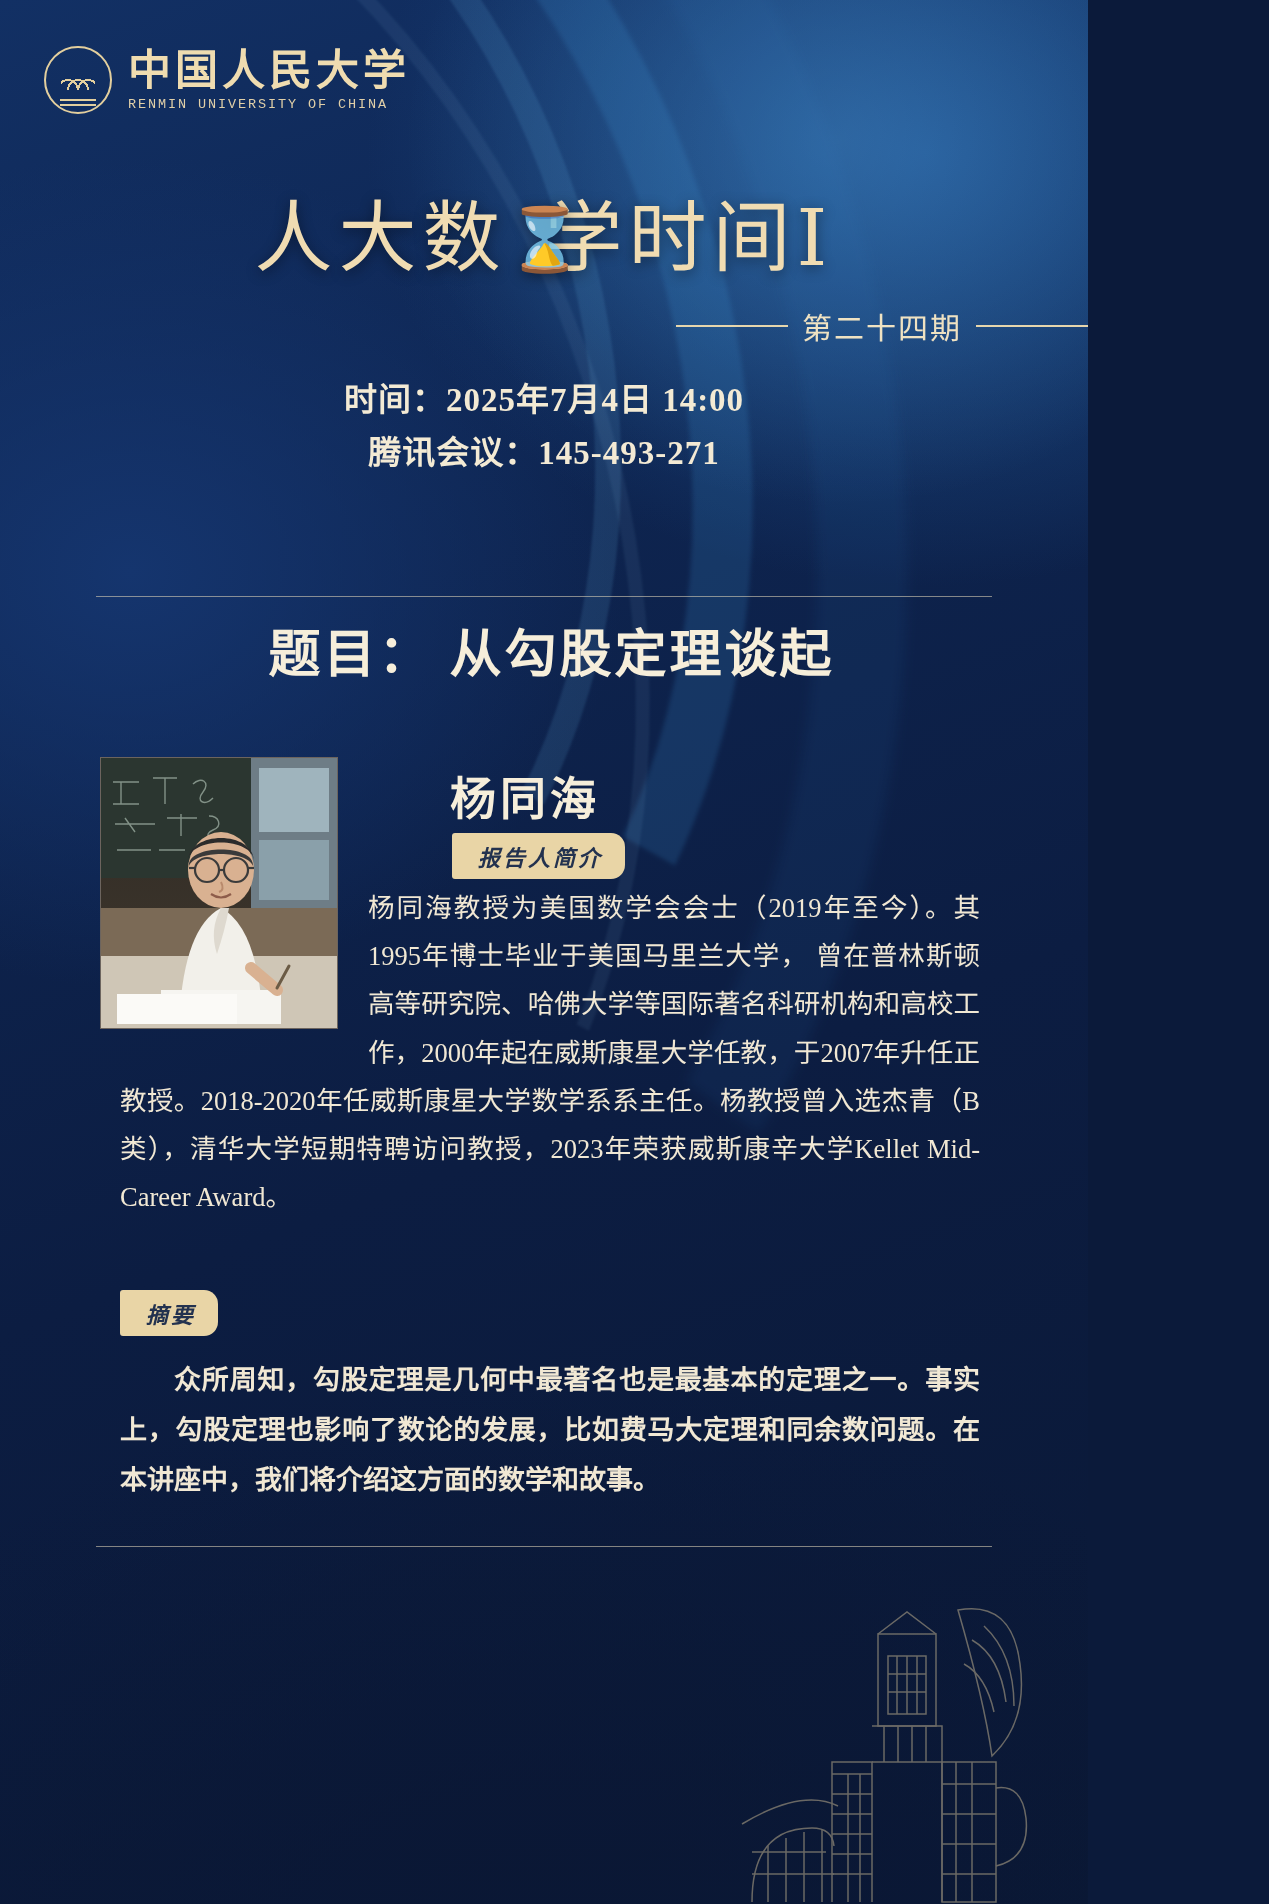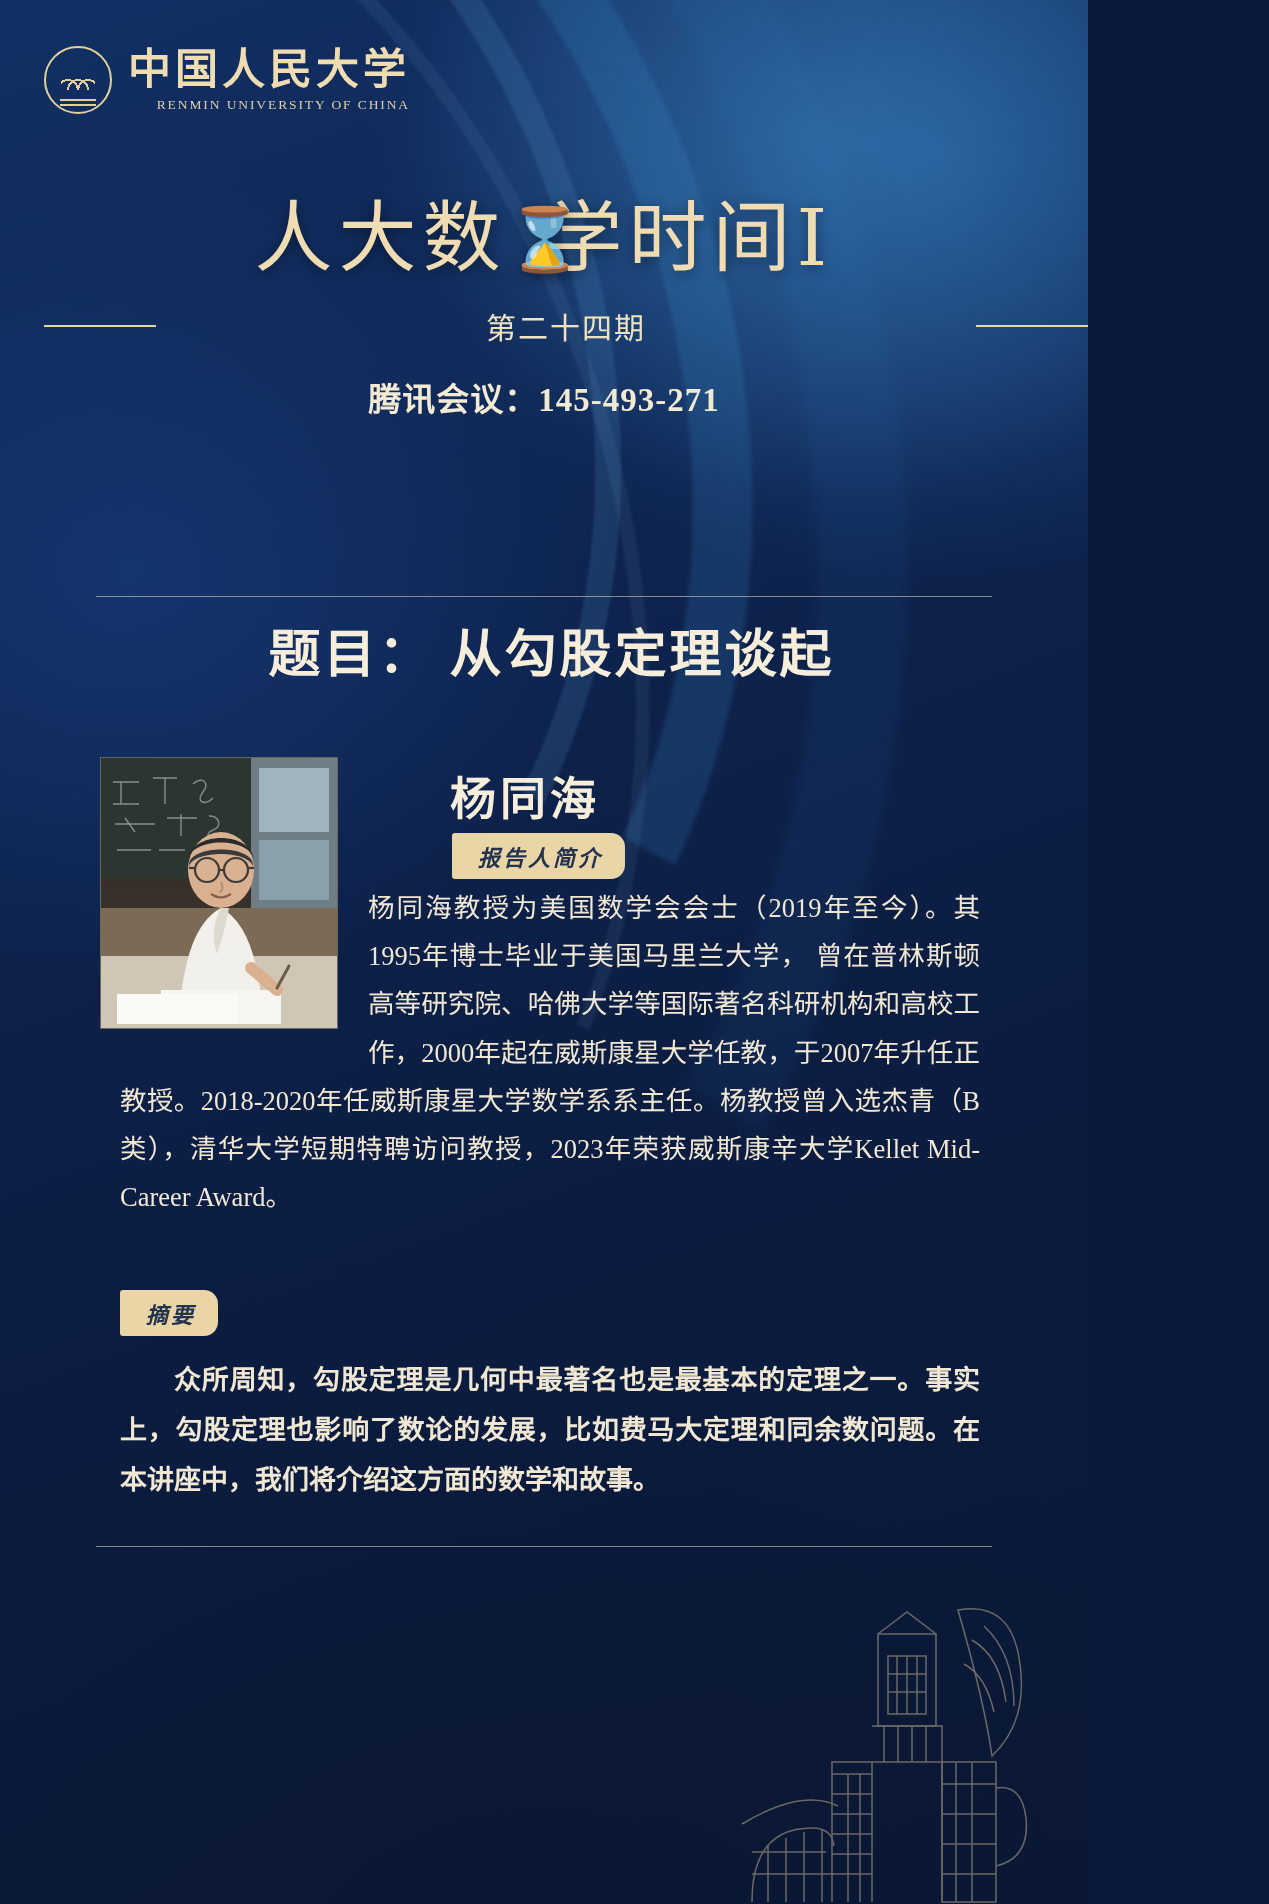--- a/index.html
+++ b/index.html
@@ -117,22 +117,21 @@
     color: #efdcb0;
     font-weight: 700;
     line-height: 1.05;
     font-family: "Liberation Serif", "DejaVu Serif", serif;
   }
   .logo-text-en {
     font-size: 13.5px;
     letter-spacing: 1.9px;
     color: #e0cfa8;
     margin-top: 4px;
-    font-family: Liberation Serif, serif;
-    text-align: right;
+    font-family: Liberation Mono, monospace;
   }
 
   
   .title-block {
     position: absolute;
     left: 0; right: 0; top: 196px;
     text-align: center;
   }
   .main-title {
     font-size: 78px;
@@ -149,21 +148,21 @@
     width: 38px;
     text-align: center;
     color: #ece0c0;
     transform: translateY(-4px);
     font-size: 62px;
   }
   .subtitle-row {
     margin-top: 22px;
     display: flex;
     align-items: center;
-    justify-content: space-between;
+    justify-content: flex-end;
     gap: 14px;
     font-size: 30px;
     color: #efe2c2;
     letter-spacing: 2px;
     padding-left: 44px;
   }
   .sub-rule {
     width: 112px; height: 2px;
     background: #e6d6ad;
     display: inline-block;
@@ -293,20 +292,21 @@
   <div class="title-block">
     <div class="main-title">
       <span>人大数</span><span class="hourglass">⌛</span><span>学时间</span><span>Ⅰ</span>
     </div>
     <div class="subtitle-row">
       <span class="sub-rule"></span>
       <span>第二十四期</span>
       <span class="sub-rule"></span>
     </div>
     <div class="info-lines">
+      <div>时间：2025年7月4日 14:00</div>
       <div>腾讯会议：145-493-271</div>
     </div>
   </div>
 
   <div class="divider d1"></div>
 
   <div class="topic">题目： 从勾股定理谈起</div>
 
   <div class="speaker-photo">
     <svg viewBox="0 0 236 270" width="236" height="270" aria-hidden="true">

